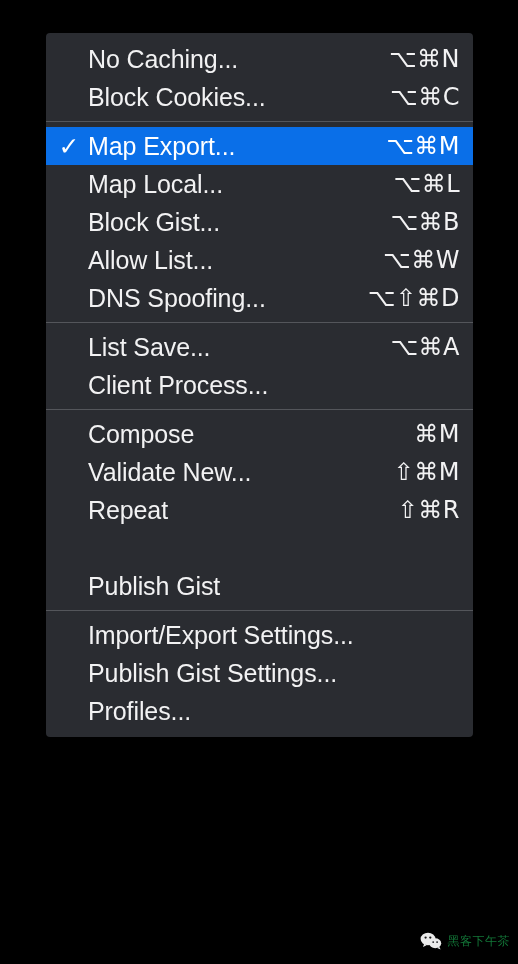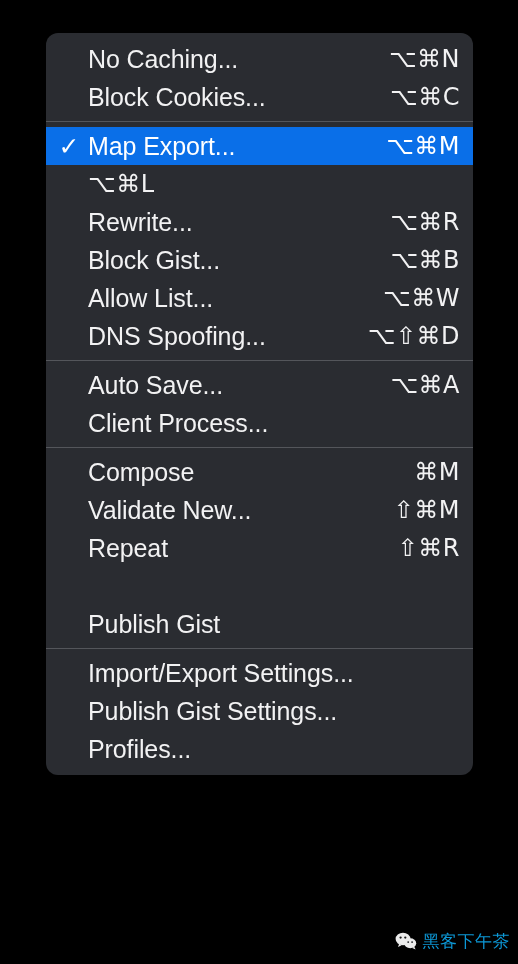--- a/index.html
+++ b/index.html
@@ -16,21 +16,21 @@
     -webkit-font-smoothing: antialiased;
   }
 
   
   #context-menu {
     position: absolute;
     left: 46px;
     top: 33px;
     width: 427px;
     background: #2a2c31;
-    border-radius: 12px;
+    border-radius: 4px;
     padding: 7px 0 7px 0;
     box-sizing: border-box;
     box-shadow: 0 4px 18px rgba(0,0,0,0.6);
     overflow: hidden;
   }
 
   .menu-section {
     display: block;
   }
 
@@ -95,22 +95,22 @@
   #watermark {
     position: absolute;
     right: 8px;
     bottom: 14px;
     display: flex;
     align-items: center;
     gap: 6px;
     opacity: 0.92;
   }
   #watermark .wm-text {
-    color: #0ea5e9;
-    font-size: 17px;
+    color: #15803d;
+    font-size: 12px;
     line-height: 1;
     font-family: "DejaVu Sans", "Liberation Sans", sans-serif;
     letter-spacing: 0.5px;
   }
   #watermark .wm-icon svg { display: block; }
 </style>
 </head>
 <body>
 
 <div id="context-menu">
@@ -136,28 +136,22 @@
         <span class="check-slot">
           <span class="check-glyph">✓</span>
         </span>
         <span class="item-label">Map Export...</span>
         <span class="item-shortcut">⌥⌘M</span>
       </div>
       <div class="menu-item">
         <span class="check-slot">
           <span class="check-glyph hidden">✓</span>
         </span>
+        <span class="item-label">Map Local...</span>
         <span class="item-shortcut">⌥⌘L</span>
-      </div>
-      <div class="menu-item">
-        <span class="check-slot">
-          <span class="check-glyph hidden">✓</span>
-        </span>
-        <span class="item-label">Rewrite...</span>
-        <span class="item-shortcut">⌥⌘R</span>
       </div>
       <div class="menu-item">
         <span class="check-slot">
           <span class="check-glyph hidden">✓</span>
         </span>
         <span class="item-label">Block Gist...</span>
         <span class="item-shortcut">⌥⌘B</span>
       </div>
       <div class="menu-item">
         <span class="check-slot">
@@ -173,21 +167,21 @@
         <span class="item-label">DNS Spoofing...</span>
         <span class="item-shortcut">⌥⇧⌘D</span>
       </div>
     </div>
     <div class="separator"></div>
     <div class="menu-section">
       <div class="menu-item">
         <span class="check-slot">
           <span class="check-glyph hidden">✓</span>
         </span>
-        <span class="item-label">Auto Save...</span>
+        <span class="item-label">List Save...</span>
         <span class="item-shortcut">⌥⌘A</span>
       </div>
       <div class="menu-item">
         <span class="check-slot">
           <span class="check-glyph hidden">✓</span>
         </span>
         <span class="item-label">Client Process...</span>
         <span class="item-shortcut"></span>
       </div>
     </div>

